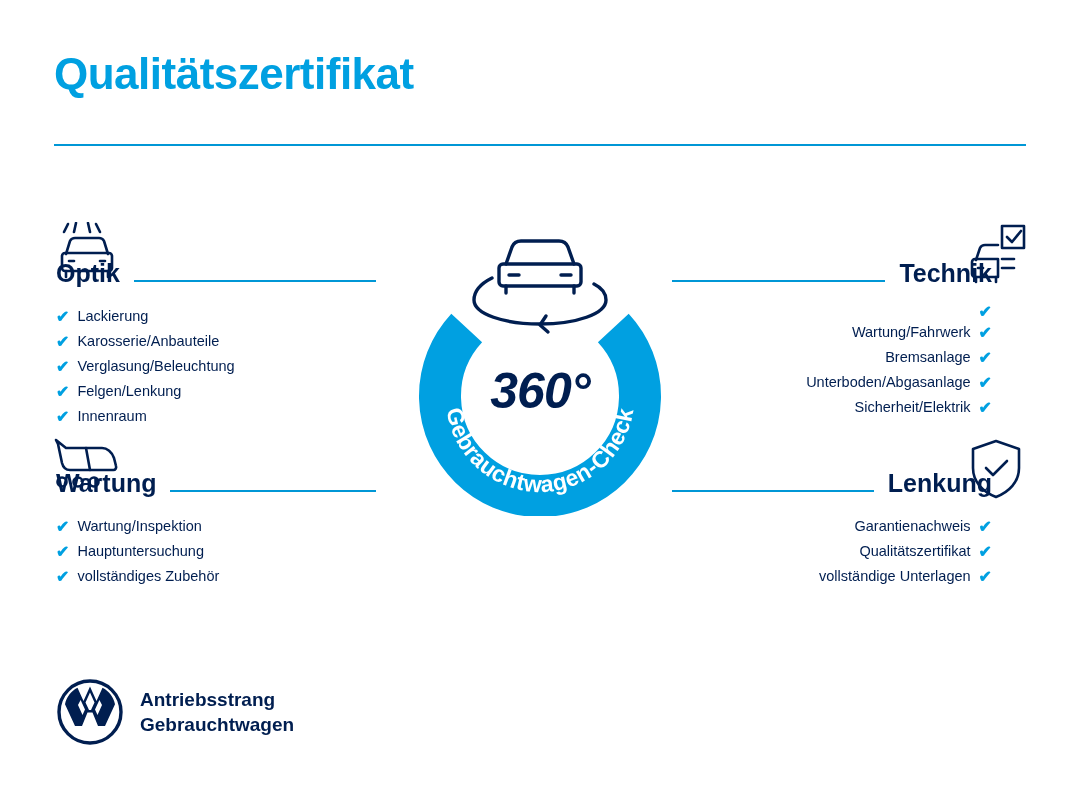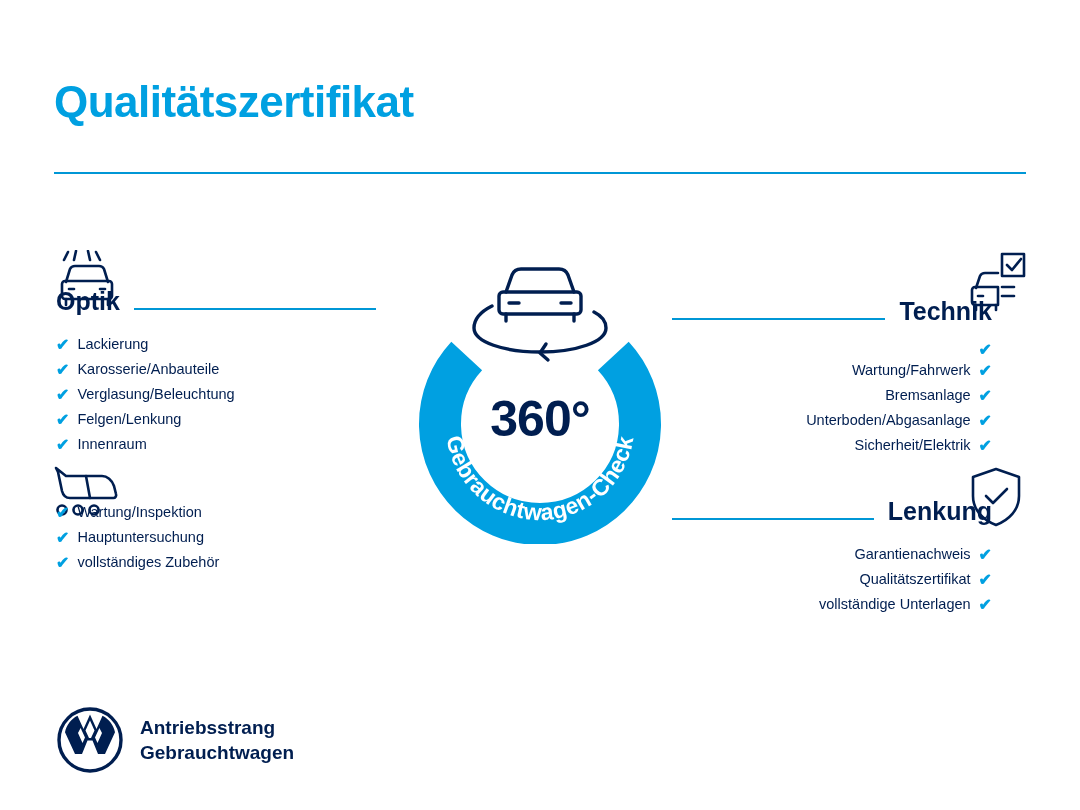--- a/index.html
+++ b/index.html
@@ -12,21 +12,20 @@
     background: #ffffff;
     font-family: "Liberation Sans", sans-serif;
     color: #001e50;
     overflow: hidden;
     position: relative;
   }
 
   .page {
     position: absolute;
     inset: 0;
-    margin-top: 28px;
   }
 
   
   .title {
     position: absolute;
     left: 54px;
     top: 52px;
     font-size: 44px;
     font-weight: bold;
     letter-spacing: -0.5px;
@@ -46,21 +45,21 @@
   
   .col {
     position: absolute;
     width: 320px;
   }
   .col-left  { left: 56px; }
   .col-right { left: 672px; }
 
   .block-optik   { top: 246px; }
   .block-wartung { top: 456px; }
-  .block-technik { top: 256px; }
+  .block-technik { top: 246px; }
   .block-garantie{ top: 456px; }
 
   .sec-head {
     display: flex;
     align-items: flex-end;
     height: 42px;
   }
   .col-right .sec-head {
     justify-content: flex-end;
   }
@@ -138,20 +137,21 @@
   .deg {
     position: absolute;
     left: 0;
     top: 146px;
     width: 280px;
     text-align: center;
     font-size: 50px;
     font-weight: bold;
     color: #001e50;
     letter-spacing: -1px;
+    font-style: italic;
   }
 
   
   .footer {
     position: absolute;
     left: 56px;
     top: 678px;
     display: flex;
     align-items: center;
   }
@@ -240,20 +240,24 @@
           <span>Felgen/Lenkung</span>
         </li>
       <li>
           <span class="check">✔</span>
           <span>Innenraum</span>
         </li>
     </ul>
   </div>
 
   <div class="col col-left block-wartung">
+    <div class="sec-head">
+      <span class="sec-title">Wartung</span>
+      <span class="sec-rule"></span>
+    </div>
     <ul class="items">
       <li>
           <span class="check">✔</span>
           <span>Wartung/Inspektion</span>
         </li>
       <li>
           <span class="check">✔</span>
           <span>Hauptuntersuchung</span>
         </li>
       <li>

